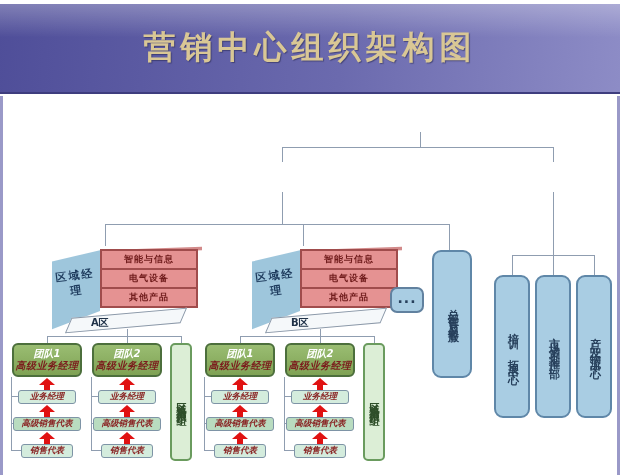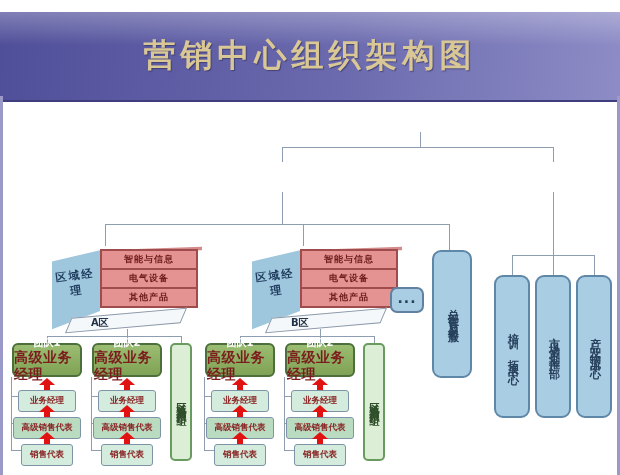--- a/index.html
+++ b/index.html
@@ -2,21 +2,21 @@
 <html><head>
 <meta charset="utf-8">
 <style>
   html,body { margin:0; padding:0; background:#ffffff; }
   .canvas {
     position:relative; width:620px; height:475px; background:#ffffff;
     overflow:hidden; font-family:"DejaVu Sans", sans-serif;
   }
   
   .titleband {
-    position:absolute; left:0; top:12px; width:620px; height:88px;
+    position:absolute; left:0; top:4px; width:620px; height:88px;
     background-image:
       linear-gradient(180deg, rgba(255,255,255,0.28) 0%, rgba(255,255,255,0) 38%),
       linear-gradient(95deg, #4f4e99 0%, #6b6aae 55%, #8d8cc6 100%);
     border-bottom:2px solid #3e3d7e;
     display:flex; align-items:center; justify-content:center;
   }
   .title-text {
     font-size:32px; font-weight:bold; color:#d9c795; letter-spacing:5px;
     text-shadow:1px 1px 1px rgba(40,40,80,0.55);
   }
@@ -65,31 +65,31 @@
     transform:rotate(-5deg) skewX(-28deg);
     display:flex; align-items:center; justify-content:flex-start; padding-left:22px;
     box-sizing:border-box;
   }
   .region .zonestrip span {
     transform:skewX(28deg) rotate(5deg);
     font-size:10px; font-weight:bold; color:#203248;
   }
 
   
-  .teamcol { position:absolute; top:343px; width:80px; height:118px; }
+  .teamcol { position:absolute; top:343px; width:80px; height:118px;font-style:italic; }
   .team {
     position:absolute; left:5px; top:0; width:70px; height:34px;
     box-sizing:border-box; background:linear-gradient(180deg,#9abd72,#7fa254);
     border:2px solid #4c6f3c; border-radius:6px;
     display:flex; flex-direction:column; align-items:center; justify-content:center;
   }
   .team .t1 { color:#ffffff; font-size:10px; font-weight:bold; line-height:1.2; }
-  .team .t2 { color:#7b1d1d; font-size:14px; font-weight:bold; line-height:1.2; letter-spacing:0.5px; }
+  .team .t2 { color:#7b1d1d; font-size:10px; font-weight:bold; line-height:1.2; letter-spacing:0.5px;text-align:center; }
   .chainbox {
-    position:absolute; height:22px; box-sizing:border-box;
+    position:absolute; height:14px; box-sizing:border-box;
     background:#d4ecdd; border:1px solid #7e94a6; border-radius:3px;
     display:flex; align-items:center; justify-content:center;
     font-size:8.5px; font-weight:bold; color:#8a2525; white-space:nowrap; overflow:hidden;
   }
   .chainbox.mid { background:#b9dcc0; }
   .uparrow { position:absolute; width:16px; display:flex; flex-direction:column; align-items:center; }
   .uparrow .tri { width:0; height:0; border-left:8px solid transparent; border-right:8px solid transparent; border-bottom:7px solid #e01212; }
   .uparrow .stem { width:6px; height:5px; background:#e01212; }
   .bracket-v { position:absolute; left:4px; top:34px; width:1px; height:74px; background:#8f9db0; }
   .stub { position:absolute; left:4px; height:1px; background:#8f9db0; }

